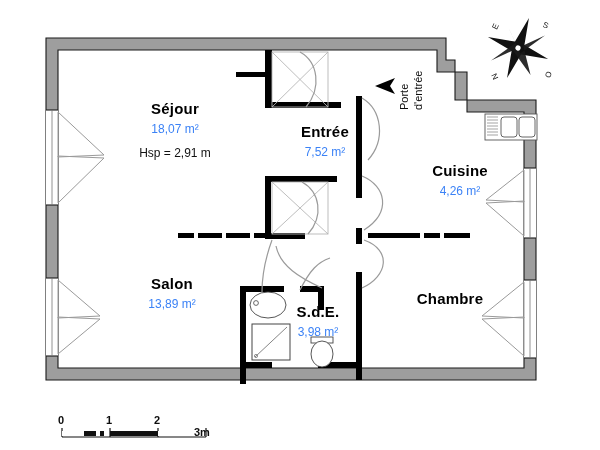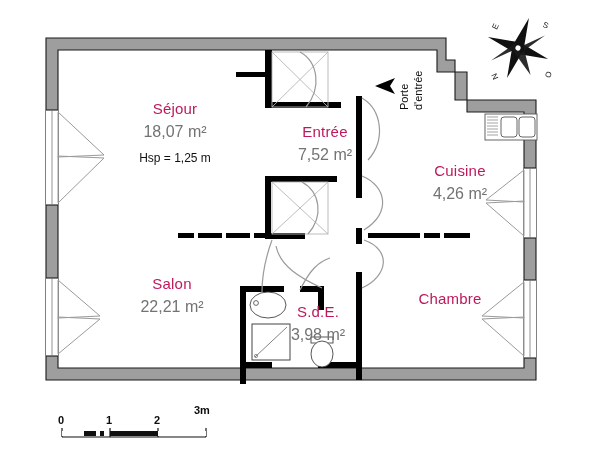--- a/index.html
+++ b/index.html
@@ -6,22 +6,22 @@
   html,body{margin:0;padding:0;background:#ffffff;}
   body{
     width:600px;height:450px;overflow:hidden;position:relative;
     font-family:"Liberation Sans","DejaVu Sans",sans-serif;
     color:#1a1a1a;
   }
   #plan-root{position:absolute;left:0;top:0;width:600px;height:450px;}
   svg#floorplan{position:absolute;left:0;top:0;width:600px;height:450px;display:block;}
 
   .room-label{position:absolute;text-align:center;line-height:1.25;white-space:nowrap;}
-  .room-name{font-size:15px;color:#be185d;letter-spacing:.2px;}
-  .room-area{font-size:16px;color:#737373;margin-top:3px;}
+  .room-name{font-size:15px;color:#000000;letter-spacing:.2px;font-weight:bold;}
+  .room-area{font-size:12px;color:#3b82f6;margin-top:3px;}
   .room-extra{font-size:12px;color:#111;margin-top:9px;}
 
   .door-note{
     position:absolute;font-size:11px;line-height:1.15;color:#0d0d0d;
     writing-mode:vertical-rl;transform:rotate(180deg);text-align:left;
   }
 
   .scale-label{position:absolute;font-size:11px;color:#0d0d0d;font-weight:bold;}
   .compass-letter{position:absolute;font-size:8px;color:#111;}
 </style>
@@ -214,36 +214,36 @@
       <rect x="110" y="431" width="48" height="5" fill="#111"></rect>
 
       <rect x="158" y="431" width="48" height="5" fill="#ffffff" stroke="none"></rect>
     </g>
 
   </svg>
 
   <div class="room-label" style="left:115px;top:100px;width:120px;">
     <div class="room-name">Séjour</div>
     <div class="room-area">18,07 m²</div>
-    <div class="room-extra">Hsp = 1,25 m</div>
+    <div class="room-extra">Hsp = 2,91 m</div>
   </div>
 
   <div class="room-label" style="left:275px;top:123px;width:100px;">
     <div class="room-name">Entrée</div>
     <div class="room-area">7,52 m²</div>
   </div>
 
   <div class="room-label" style="left:405px;top:162px;width:110px;">
     <div class="room-name">Cuisine</div>
     <div class="room-area">4,26 m²</div>
   </div>
 
   <div class="room-label" style="left:112px;top:275px;width:120px;">
     <div class="room-name">Salon</div>
-    <div class="room-area">22,21 m²</div>
+    <div class="room-area">13,89 m²</div>
   </div>
 
   <div class="room-label" style="left:273px;top:303px;width:90px;">
     <div class="room-name">S.d.E.</div>
     <div class="room-area">3,98 m²</div>
   </div>
 
   <div class="room-label" style="left:390px;top:290px;width:120px;">
     <div class="room-name">Chambre</div>
   </div>
@@ -252,15 +252,15 @@
   <div class="door-note" style="left:412px;top:48px;height:62px;">d'entrée</div>
 
   <div class="compass-letter" style="left:493px;top:22px;transform:rotate(-65deg);">E</div>
   <div class="compass-letter" style="left:543px;top:21px;transform:rotate(22deg);">S</div>
   <div class="compass-letter" style="left:545px;top:70px;transform:rotate(108deg);">O</div>
   <div class="compass-letter" style="left:492px;top:72px;transform:rotate(-115deg);">N</div>
 
   <div class="scale-label" style="left:58px;top:414px;">0</div>
   <div class="scale-label" style="left:106px;top:414px;">1</div>
   <div class="scale-label" style="left:154px;top:414px;">2</div>
-  <div class="scale-label" style="left:194px;top:404px;">3m</div>
+  <div class="scale-label" style="left:194px;top:426px;">3m</div>
 
 </div>
 
 </body></html>

